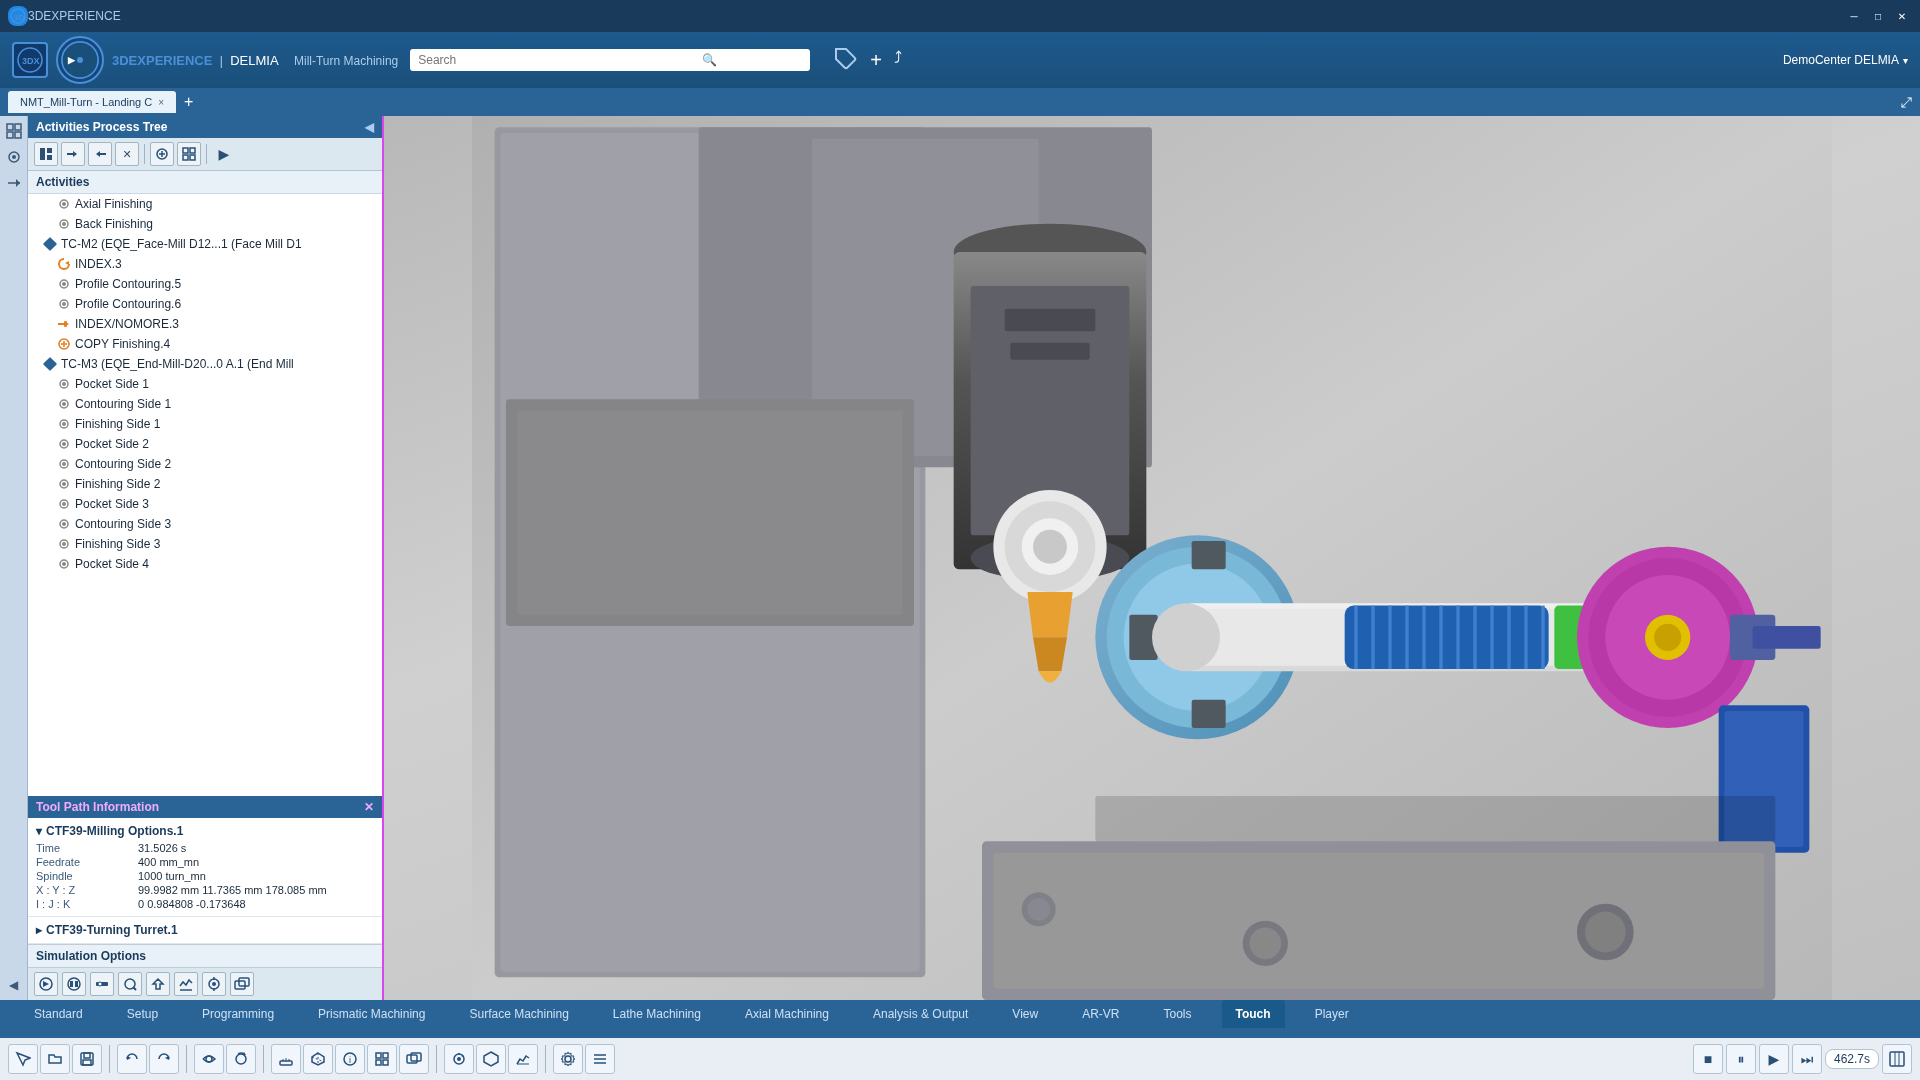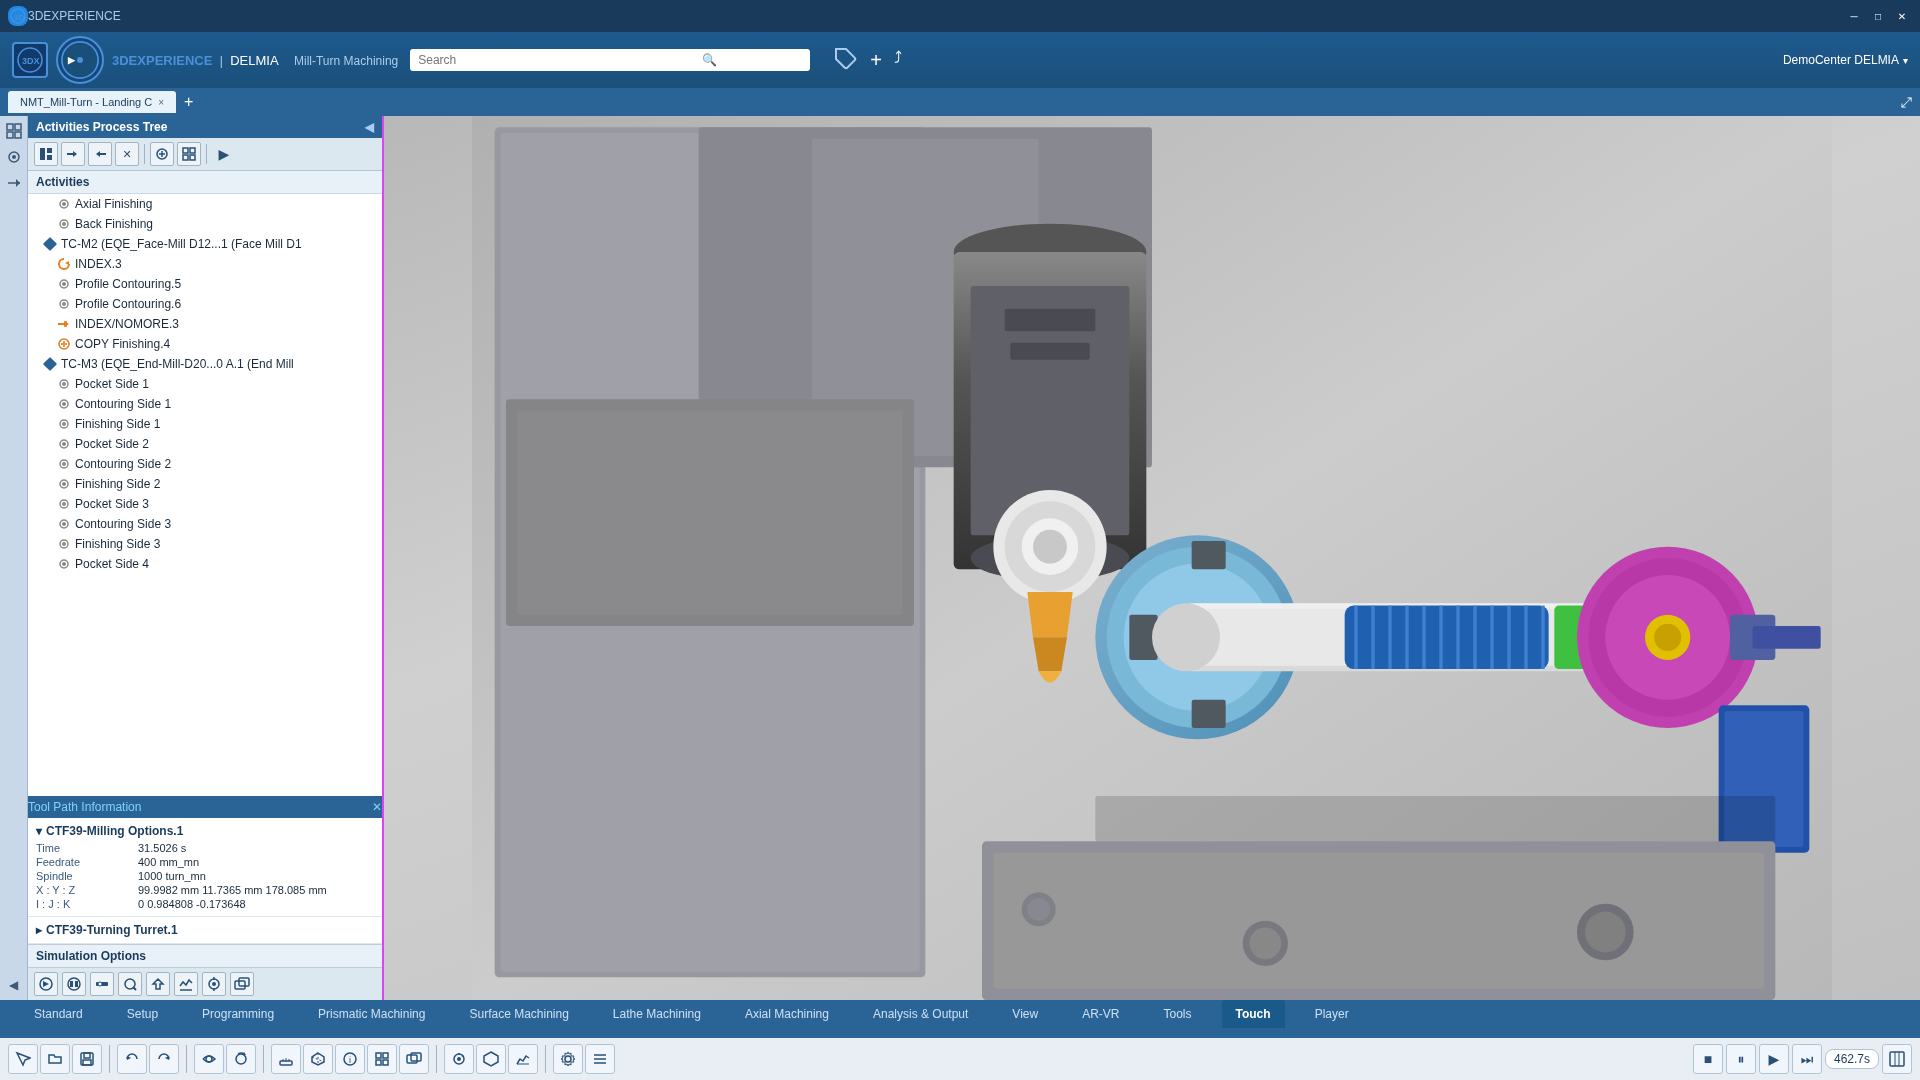--- a/index.html
+++ b/index.html
@@ -151,24 +151,24 @@
       padding: 2px 0;
       cursor: pointer;
       white-space: nowrap;
       font-size: 12px;
       color: #1a2a3a;
     }
     .tree-icon { width: 16px; height: 16px; display: inline-flex; align-items: center; justify-content: center; margin-right: 3px; font-size: 10px; }
     .tree-label { font-size: 12px; }
     #toolpath-header {
       background: #2a6496;
-      color: #7dd3fc;
-      padding: 4px 0;
+      color: #f0abfc;
+      padding: 4px 8px;
       font-size: 12px;
-      font-weight: normal;
+      font-weight: bold;
       display: flex;
       align-items: center;
       justify-content: space-between;
       cursor: pointer;
     }
     #toolpath-header .close-btn { cursor: pointer; }
     .toolpath-section { padding: 6px 8px; background: white; border-bottom: 1px solid #dce8f0; }
     .toolpath-section-header { font-size: 12px; font-weight: bold; color: #1a3a5c; display: flex; align-items: center; gap: 4px; cursor: pointer; }
     .toolpath-info { display: grid; grid-template-columns: 100px 1fr; gap: 2px; margin-top: 4px; }
     .toolpath-key { font-size: 11px; color: #3a5a7a; }

